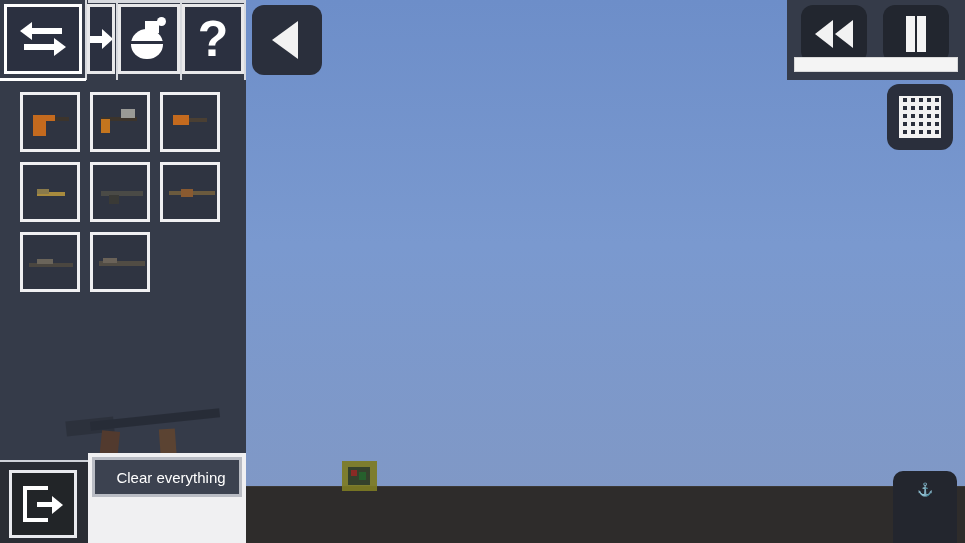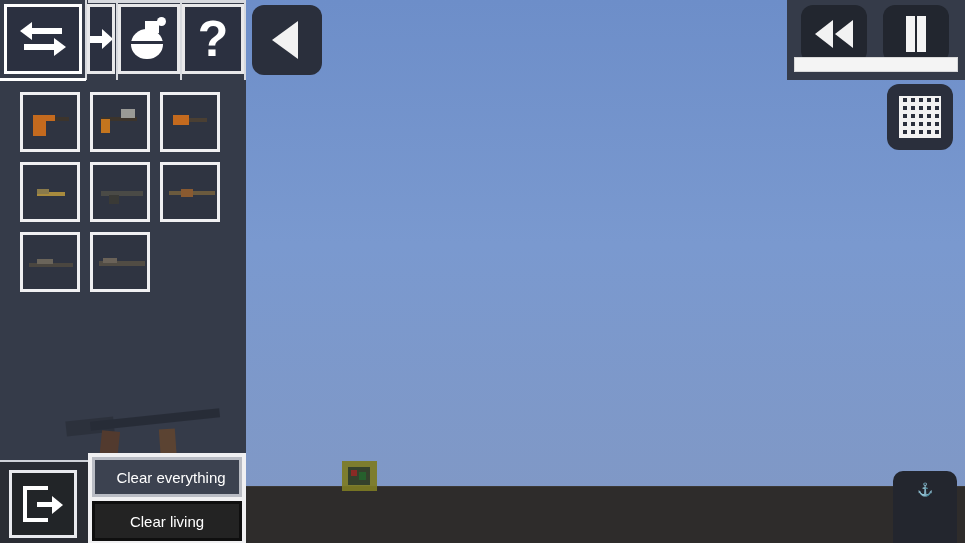--- a/index.html
+++ b/index.html
@@ -262,19 +262,16 @@
             <span class="sh3"></span>
             <span class="hd3"></span>
         </span>
       </div>
     </div>
 
     <div class="menu">
       <div class="menu-item hover">
         <span>Clear everything</span>
       </div>
-      <div class="menu-item normal">
-        <span>Clear living</span>
-      </div>
     </div>
 
   </div>
 </div>
 
 </body></html>

